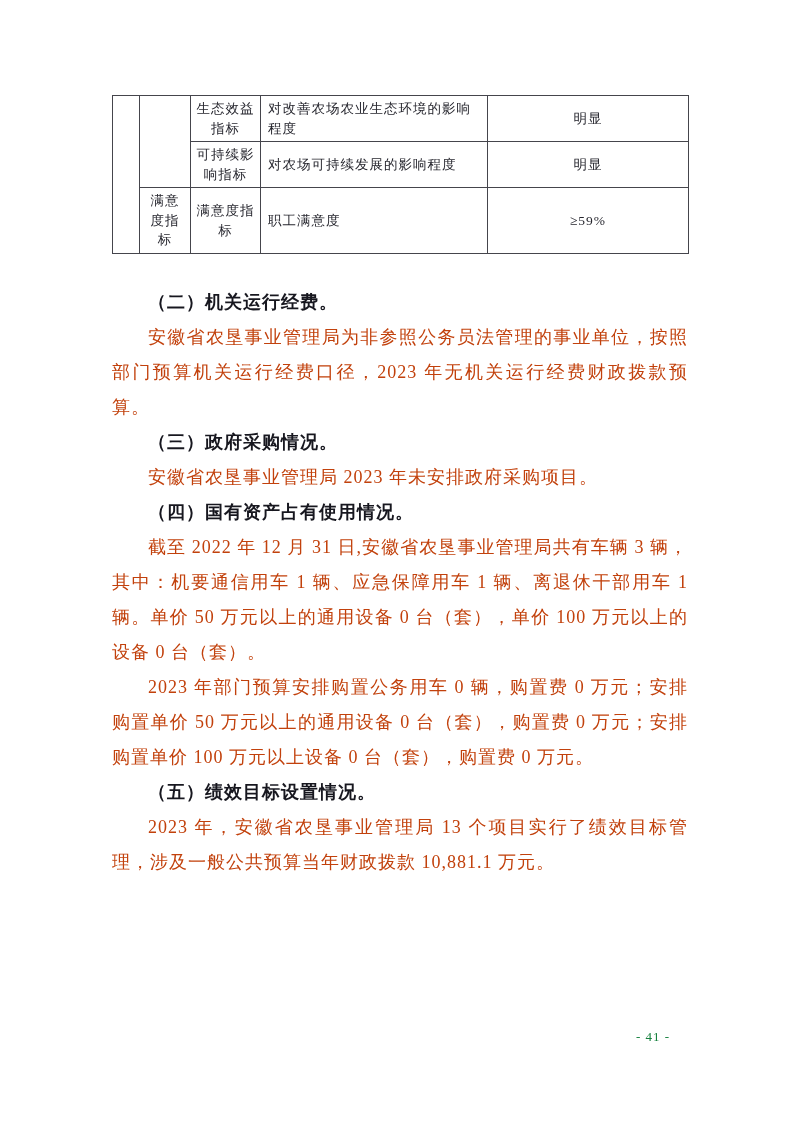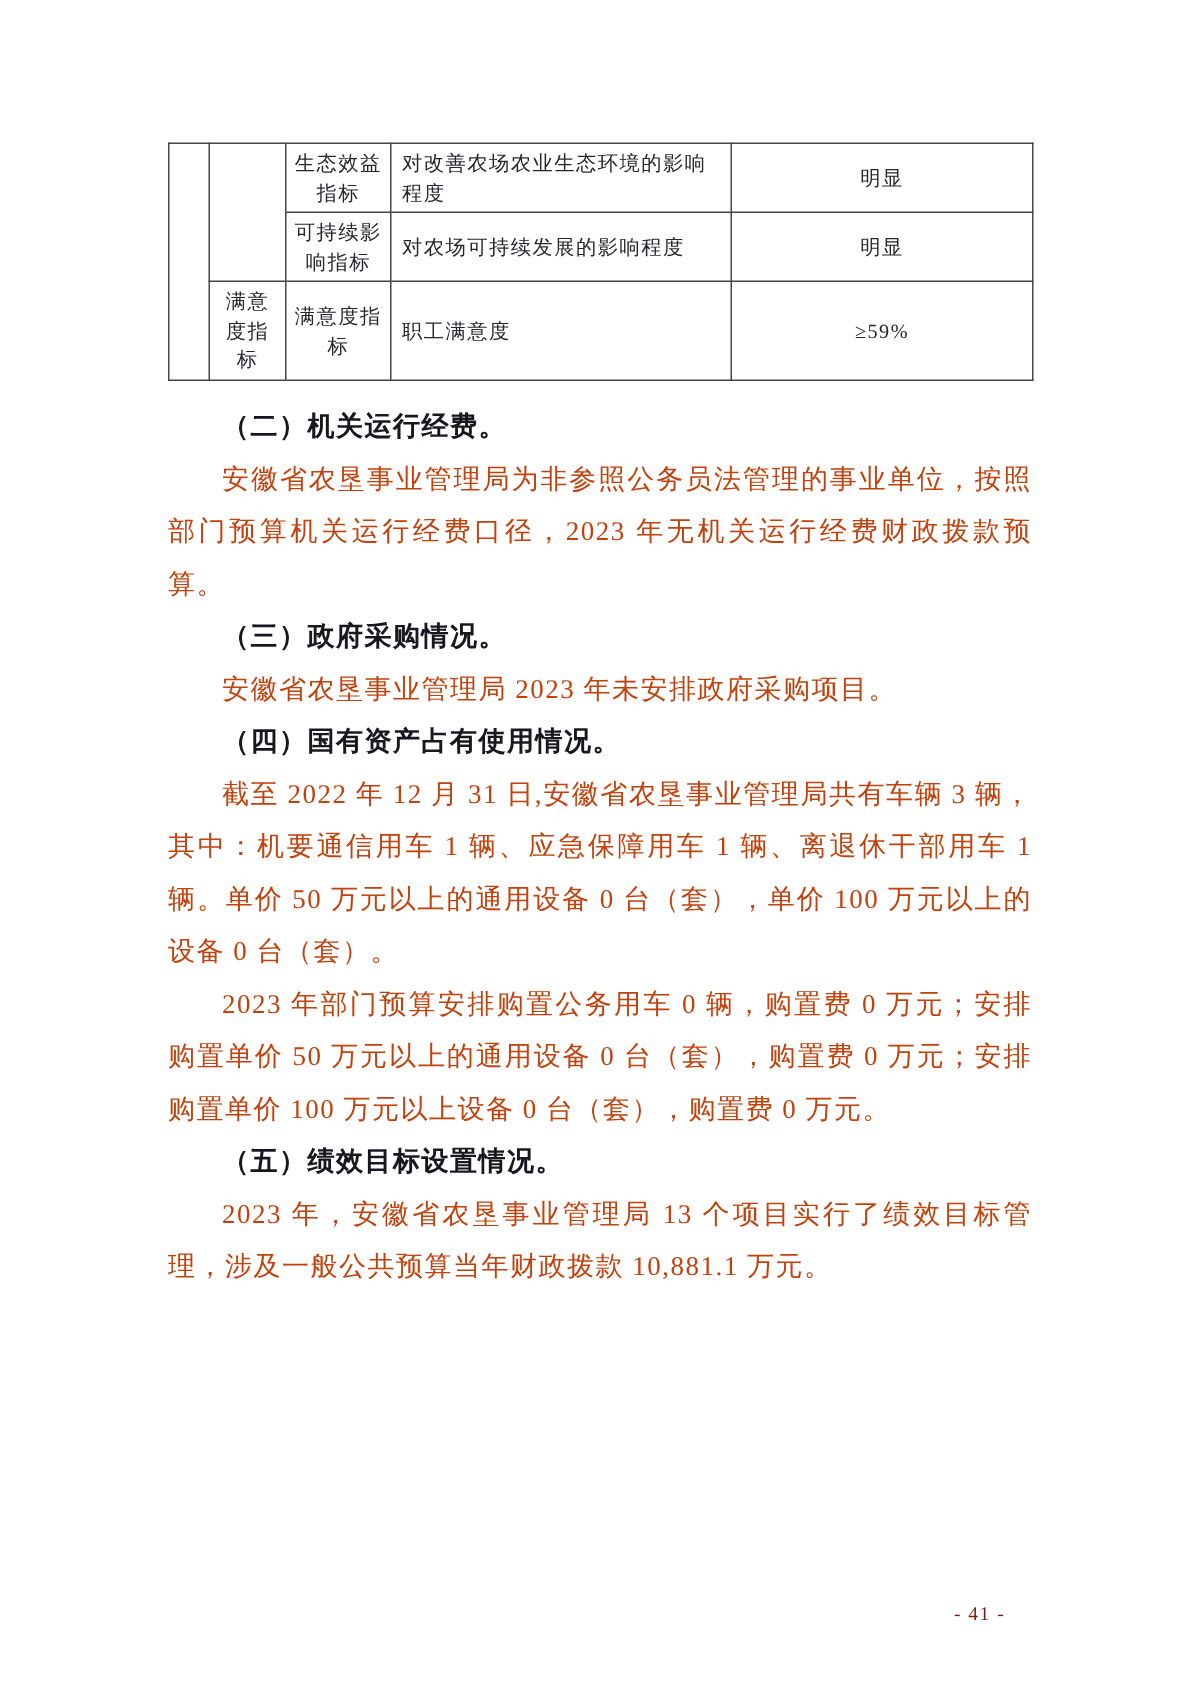--- a/index.html
+++ b/index.html
@@ -43,21 +43,21 @@
   .col-l1 { width: 27px; }
   .col-l2 { width: 51px; }
   .col-ind { width: 70px; }
   .col-desc { width: 227px; margin-left: 36px; }
   .col-val { width: 201px; }
   tr.r1 { height: 40px; }
   tr.r2 { height: 33px; }
   tr.r3 { height: 55px; padding-left: 28px; }
   
   .sections {
-    margin-top: 13px;
+    margin-top: 31px;
     font-size: 18px;
     line-height: 35px;
   }
   .section-heading {
     font-family: "Liberation Sans", "DejaVu Sans", sans-serif;
     font-weight: bold;
     text-indent: 2em;
     letter-spacing: 1px;
     color: #17171f;
   }
@@ -66,24 +66,24 @@
     text-align: justify;
     text-justify: inter-ideograph;
     letter-spacing: 1px;
     word-break: break-all;
     color: #c2410c;
   }
   
   .page-number {
     position: absolute;
     left: 636px;
-    top: 1068px;
+    top: 1029px;
     font-size: 13px;
     letter-spacing: 1px;
-    color: #7f1d1d;
+    color: #15803d;
   }
 </style>
 </head>
 <body>
 
 <div class="page">
 
   <div class="content">
 
     <table class="indicators">

